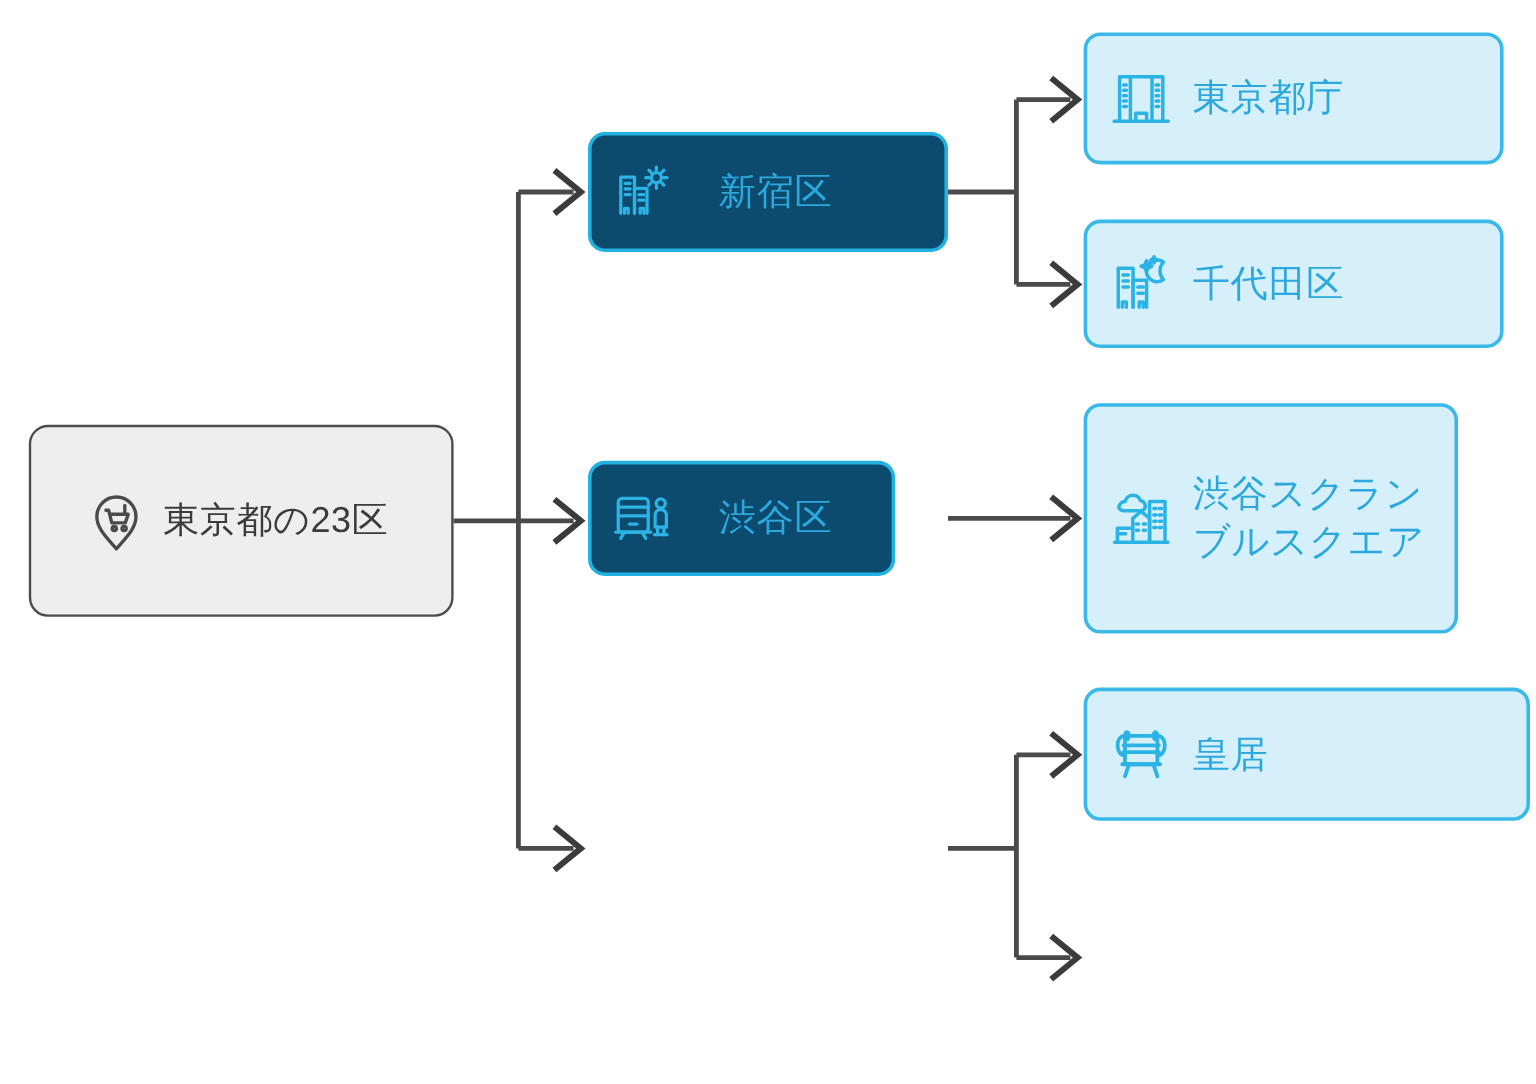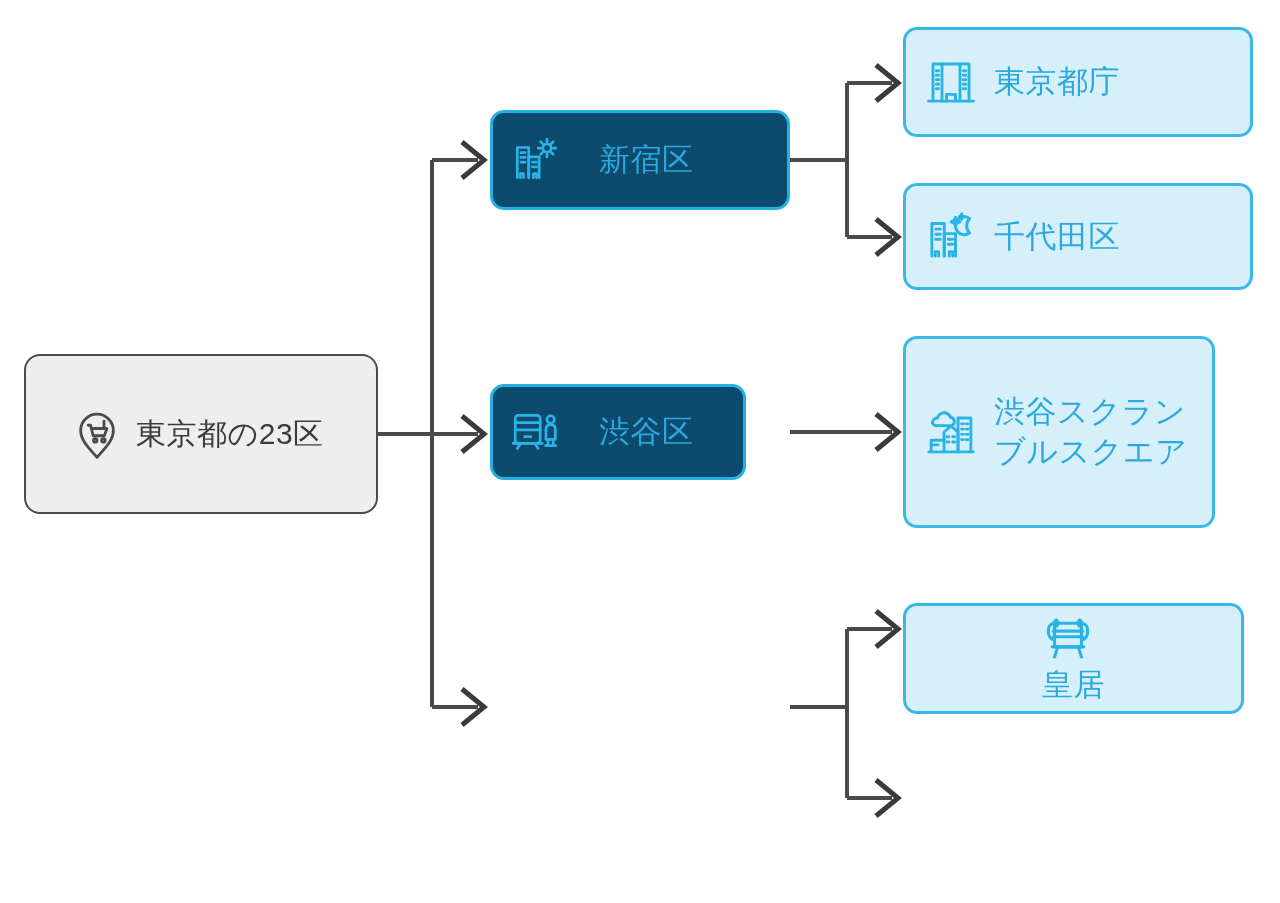--- a/index.html
+++ b/index.html
@@ -93,21 +93,21 @@
   #node-root .node-icon  { width: 62px; margin-right: 8px; }
 
   #node-shinjuku   { left: 490px; top: 110px; width: 300px; height: 100px; }
   #node-shibuya    { left: 490px; top: 384px; width: 256px; height: 96px; }
   #node-chiyoda    { left: 490px; top: 657px; width: 300px; height: 100px; }
   .node-branch .node-icon { width: 56px; margin-right: 12px; }
 
   #node-tocho      { left: 903px; top: 27px;  width: 350px; height: 110px; }
   #node-kabukicho  { left: 903px; top: 183px; width: 350px; height: 107px; }
   #node-scramble   { left: 903px; top: 336px; width: 312px; height: 192px; }
-  #node-kokyo      { left: 903px; top: 603px; width: 341px; height: 111px; flex-direction: column; }
+  #node-kokyo      { left: 903px; top: 573px; width: 372px; height: 111px; }
   #node-honsha     { left: 903px; top: 737px; width: 350px; height: 136px; }
   .node-leaf .node-icon { width: 62px; margin-right: 12px; }
 
   #node-scramble .node-label,
   #node-honsha .node-label { line-height: 1.28; }
 </style>
 </head>
 <body>
 
 <div id="diagram-canvas">

